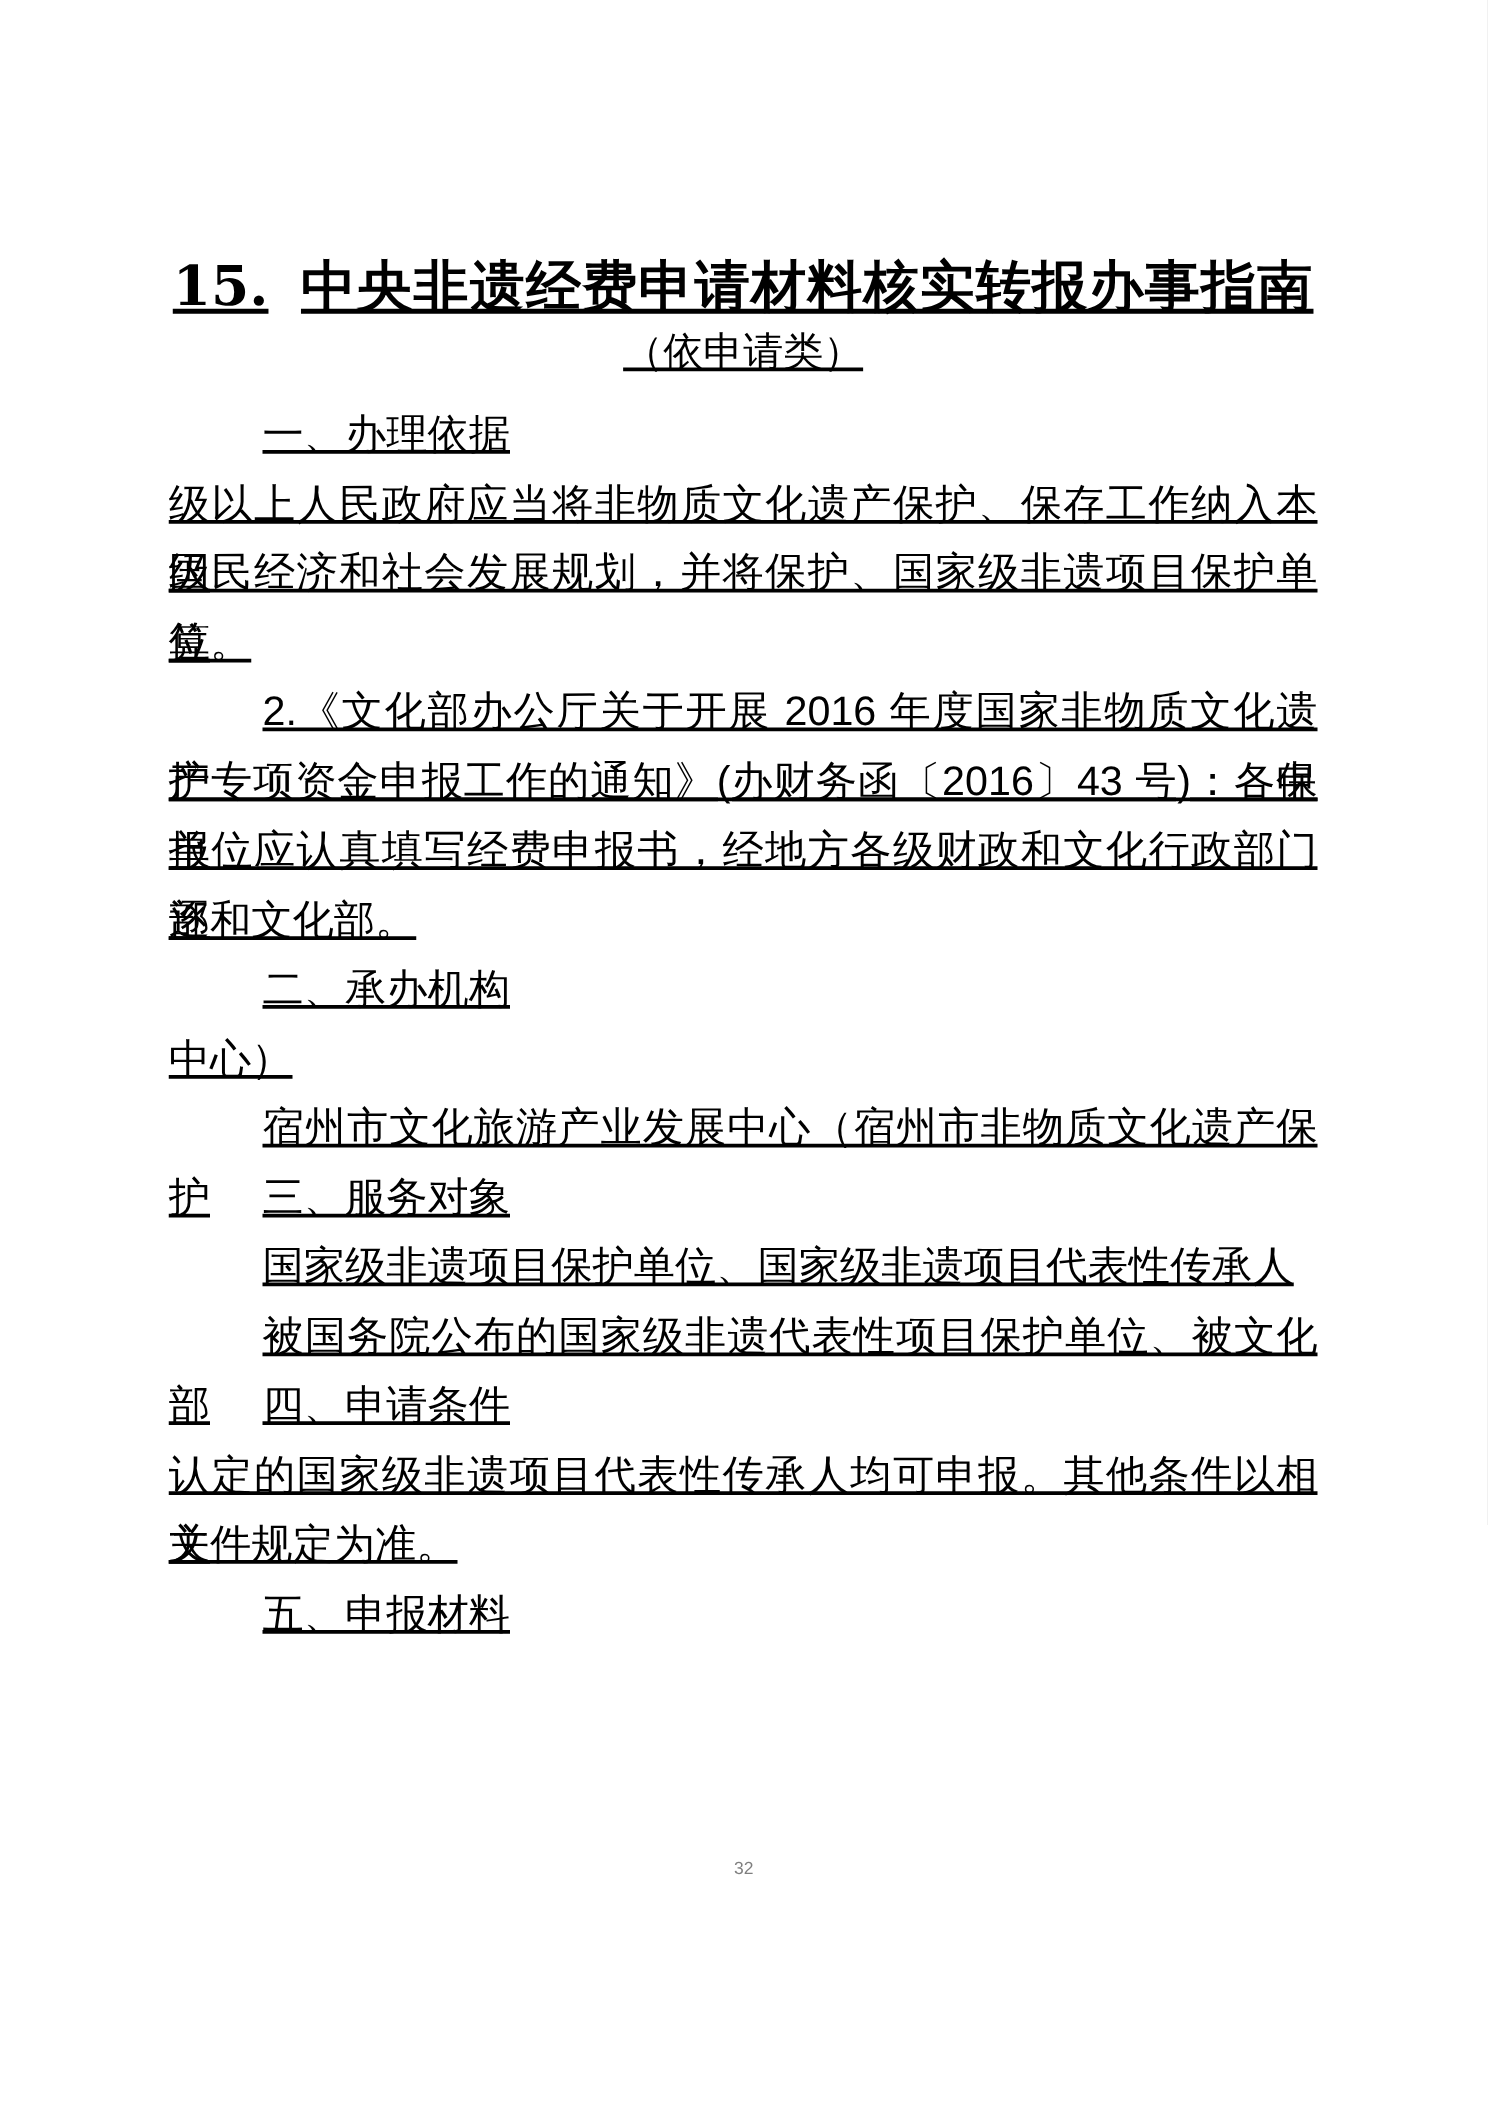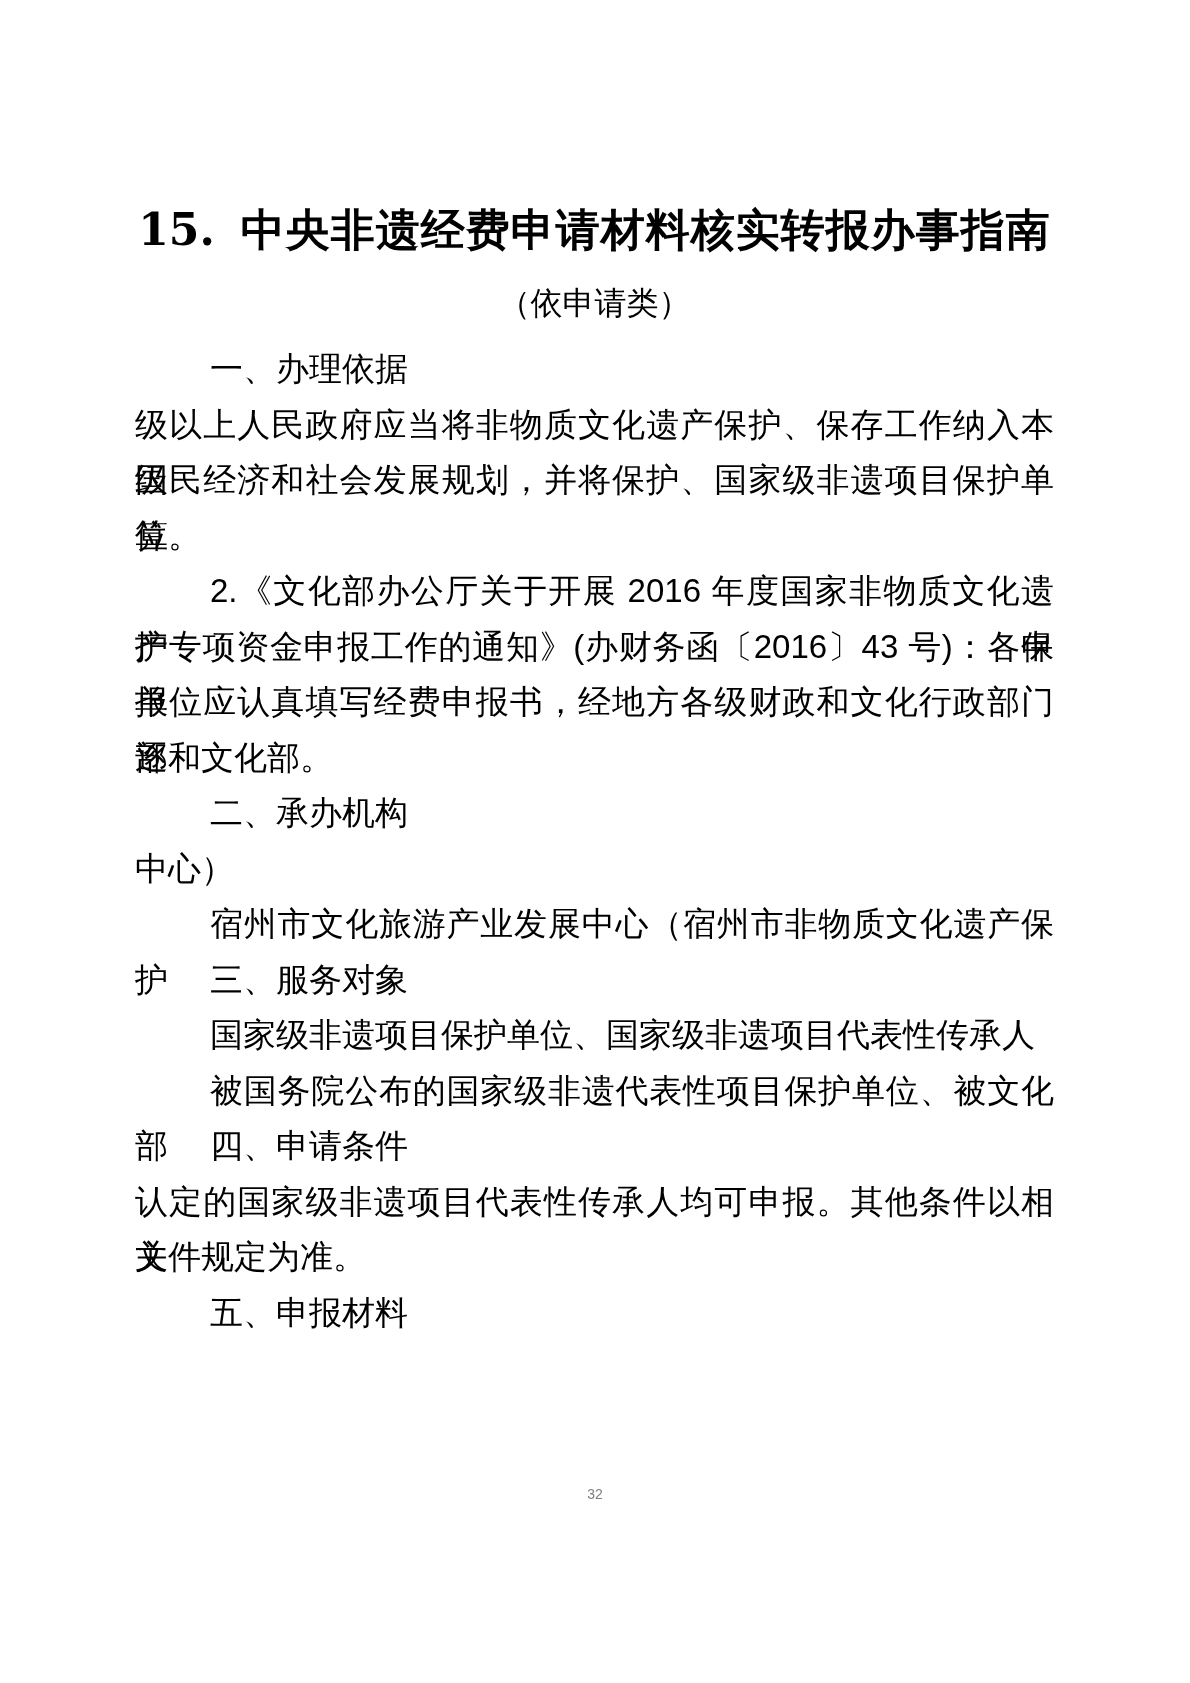--- a/index.html
+++ b/index.html
@@ -8,38 +8,39 @@
     width: 1190px;
     height: 1683px;
     margin: 0 auto;
     background: #ffffff;
     color: #000000;
     font-family: "Liberation Sans", sans-serif;
     overflow: hidden;
   }
   .content {
     margin: 0 136px 0 135px; 
+    text-decoration: underline;
   }
   .doc-title {
     margin: 0;
     padding-top: 201px;
     text-align: center;
     font-family: "DejaVu Serif", "Liberation Serif", serif;
     font-weight: bold;
     font-size: 44px;
     line-height: 58px;
     letter-spacing: 1px;
     white-space: nowrap;
   }
   .doc-title .title-index {
     margin-right: 26px;
     letter-spacing: 0;
   }
   .subtitle {
-    margin-top: 22px;
+    margin-top: 0;
     text-align: center;
     font-size: 32px;
     line-height: 44px;
   }
   .doc-body {
     margin-top: 16px;
     font-size: 33px;
   }
   .tline {
     height: 55.5px;

